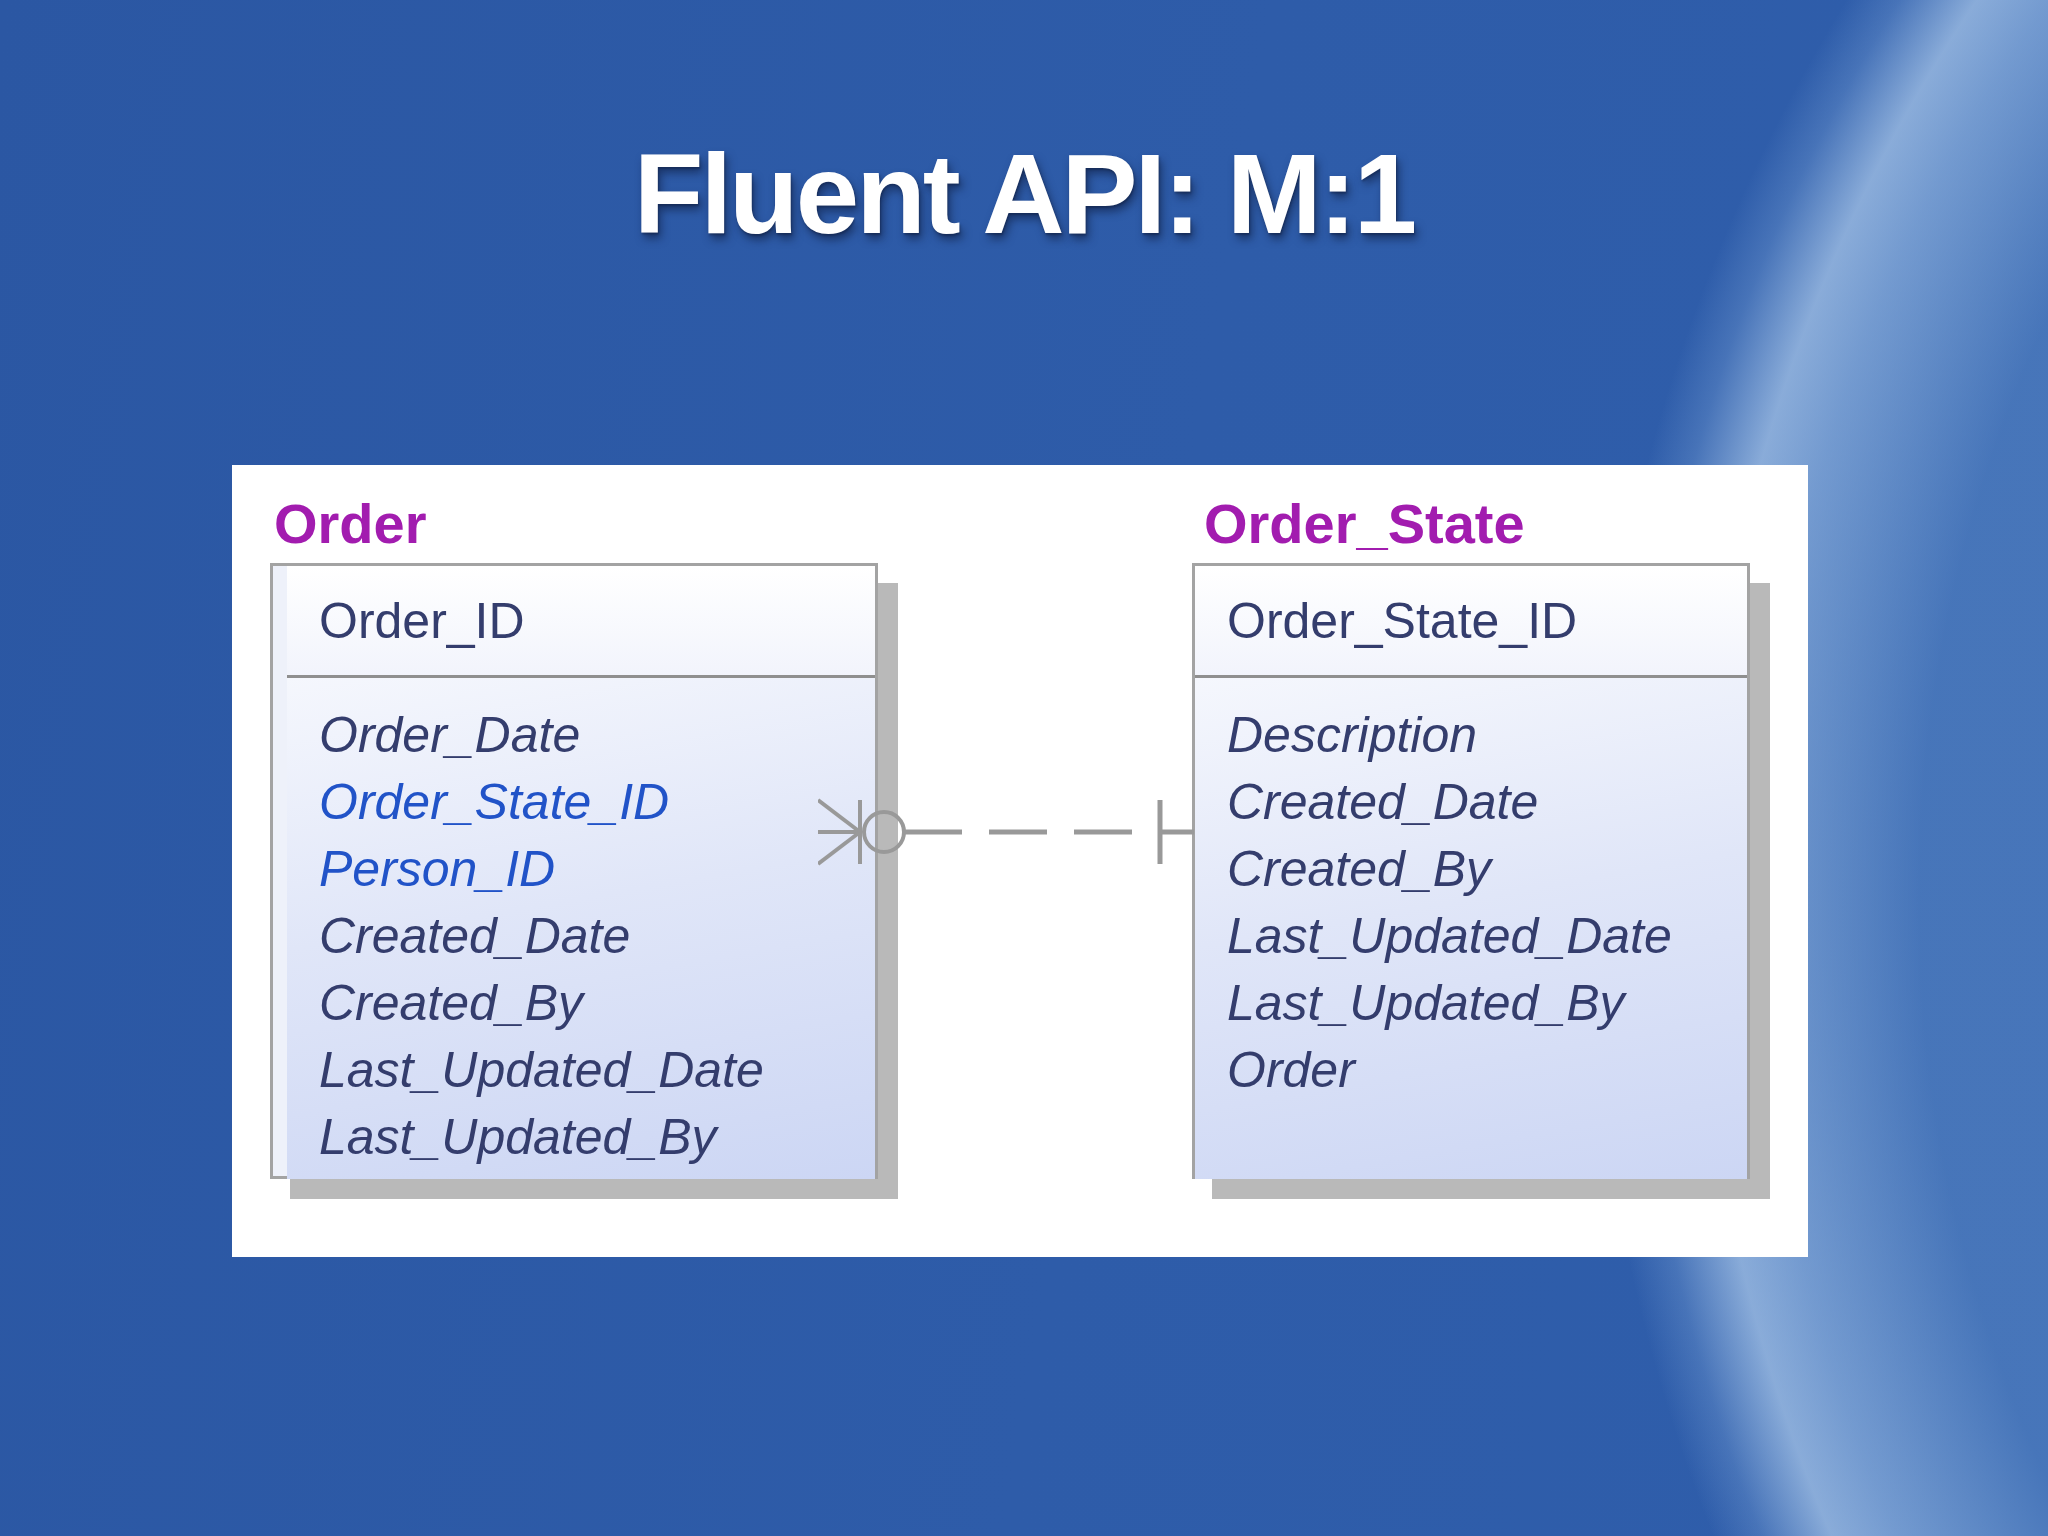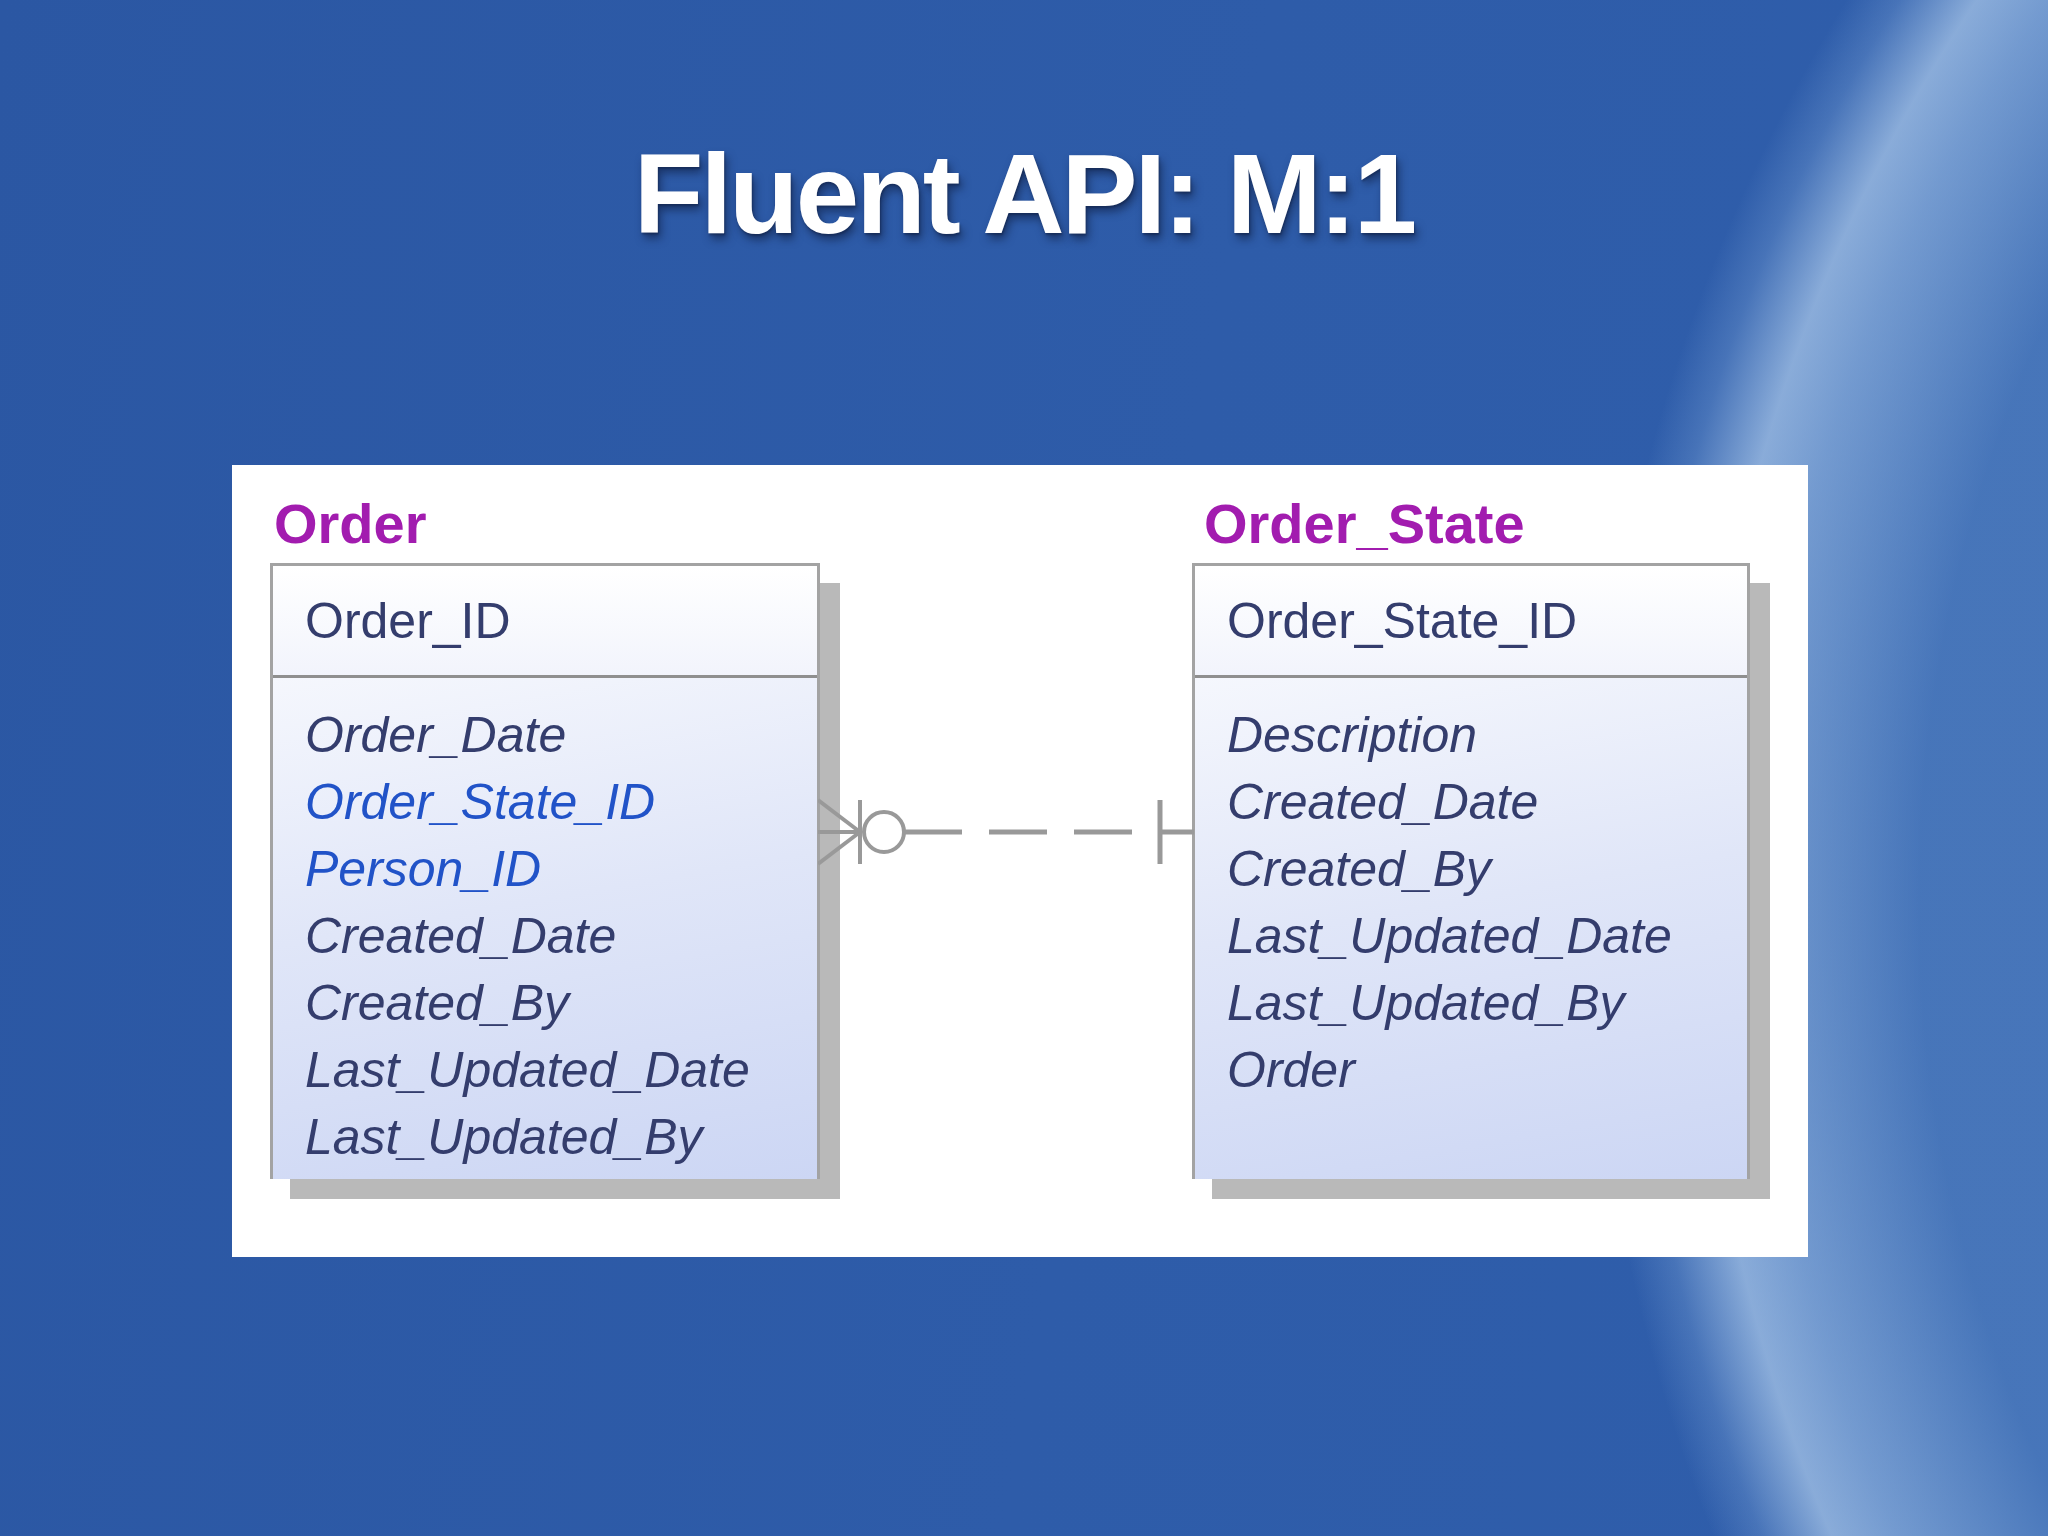--- a/index.html
+++ b/index.html
@@ -55,21 +55,21 @@
     box-sizing:border-box; height:501px;
     background:linear-gradient(170deg, #f5f7fd 0%, #e0e6f8 45%, #ccd6f4 100%);
     padding:24px 0 0 32px;
     font-style:italic;
   }
   .erd-fields .field-row {
     font-size:50px; line-height:67px; color:#343d6d; white-space:nowrap;
   }
   .erd-fields .field-row.fk { color:#2153c8; }
 
-  .box-order       { left:38px;  width:550px; }
+  .box-order       { left:38px;  width:608px;padding-left:14px; }
   .label-order     { left:42px; }
   .box-orderstate  { left:960px; width:558px; }
   .label-orderstate{ left:972px;text-align:center; }
 
   
   .connector {
     position:absolute; left:586px; top:313px; width:376px; height:110px;
   }
 </style>
 </head>

